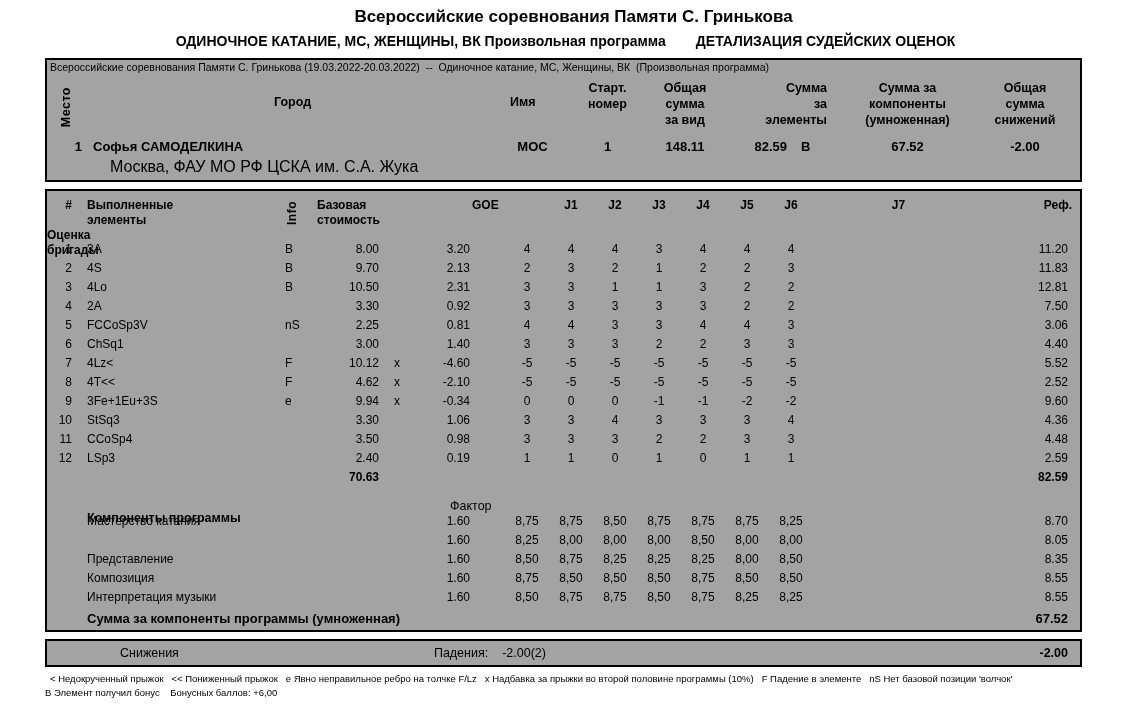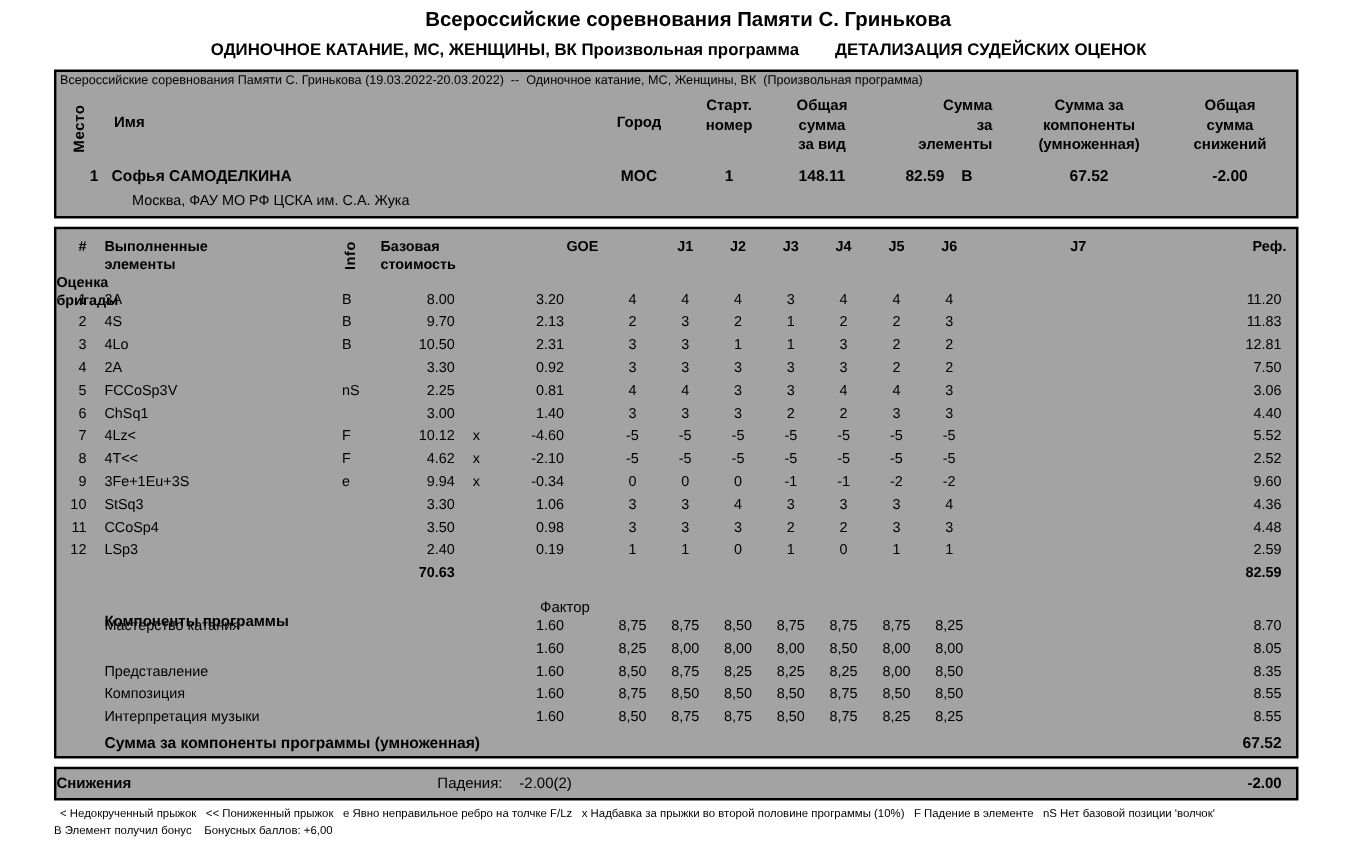--- a/index.html
+++ b/index.html
@@ -18,21 +18,21 @@
   .hdr1 .cell { white-space:pre-line; }
   .vwrap { display:flex; align-items:center; justify-content:center; }
   .vert { writing-mode:vertical-rl; transform:rotate(180deg); letter-spacing:0.5px; }
   .al { text-align:left; } .ac { text-align:center; } .ar { text-align:right; }
   .name-h { padding-left:10px; padding-top:14px; }
   .city-h { padding-top:14px; }
   .skrow { height:24px; font-weight:bold; font-size:13px; align-items:center; }
   .skrow .place { text-align:right; padding-right:3px; }
   .skrow .sname { padding-left:8px; }
   .elem-val { display:flex; justify-content:center; gap:14px; }
-  .clubrow { height:22px; font-size:12px; padding-left:63px; line-height:18px; }
+  .clubrow { height:22px; font-size:16px; padding-left:63px; line-height:18px; }
 
   
   #elements-box { margin-top:7px; }
   .grid2 { display:grid; grid-template-columns:30px 190px 50px 62px 36px 55px 35px repeat(7,44px) 171px 96px; }
   .hdr2 { height:48px; font-weight:bold; font-size:12px; line-height:15px; padding-top:7px; }
   .hdr2 .cell { white-space:pre-line; }
   .numh { text-align:right; padding-right:5px; }
   .nameh { padding-left:10px; }
   .baseh { grid-column:4 / 6; text-align:left; }
   .goeh { text-align:left; padding-left:2px; }
@@ -53,21 +53,21 @@
   .comp-title { grid-column:1 / 6; padding-left:40px; font-weight:bold;margin-top:24px; }
   .factor-lbl { grid-column:6 / 8; padding-left:35px; }
   .comp-row { height:19px; font-size:12px; align-items:center; }
   .comp-name { grid-column:1 / 4; padding-left:40px; }
   .comp-factor { grid-column:6; text-align:right; }
   .sum-row { height:24px; font-size:13px; font-weight:bold; align-items:center; }
   .sum-label { grid-column:1 / 13; padding-left:40px; }
 
   
   #deductions-box { margin-top:7px; height:28px; display:flex; align-items:center; font-size:12.5px; }
-  .ded-label { font-weight:bold; }
+  .ded-label { margin-left:73px; font-weight:normal; }
   .falls-label { margin-left:255px; }
   .falls-value { margin-left:14px; }
   .ded-total { margin-left:auto; padding-right:12px; font-weight:bold; }
 
   .footnote { margin-left:50px; margin-top:5px; font-size:9.5px; line-height:13px; white-space:pre-wrap; }
   .footnote2 { margin-left:45px; margin-top:1px; }
 </style>
 </head>
 <body>
 
@@ -75,22 +75,22 @@
 <div class="subtitle">
   <span>ОДИНОЧНОЕ КАТАНИЕ, МС, ЖЕНЩИНЫ, ВК Произвольная программа</span><span class="sep"></span><span>ДЕТАЛИЗАЦИЯ СУДЕЙСКИХ ОЦЕНОК</span>
 </div>
 
 <div class="box" id="skater-box">
   <div class="event-line">Всероссийские соревнования Памяти С. Гринькова (19.03.2022-20.03.2022)  --  Одиночное катание, МС, Женщины, ВК  (Произвольная программа)</div>
   <div class="grid1 hdr1">
     <div class="vwrap">
         <span class="vert">Место</span>
       </div>
+    <div class="cell ac city-h">Город</div>
     <div class="cell al name-h">Имя</div>
-    <div class="cell ac city-h">Город</div>
     <div class="cell ac">Старт.
 номер</div>
     <div class="cell ac">Общая
 сумма
 за вид</div>
     <div class="cell ar" style="padding-right:18px;">Сумма
 за
 элементы</div>
     <div class="cell ac">Сумма за
 компоненты

